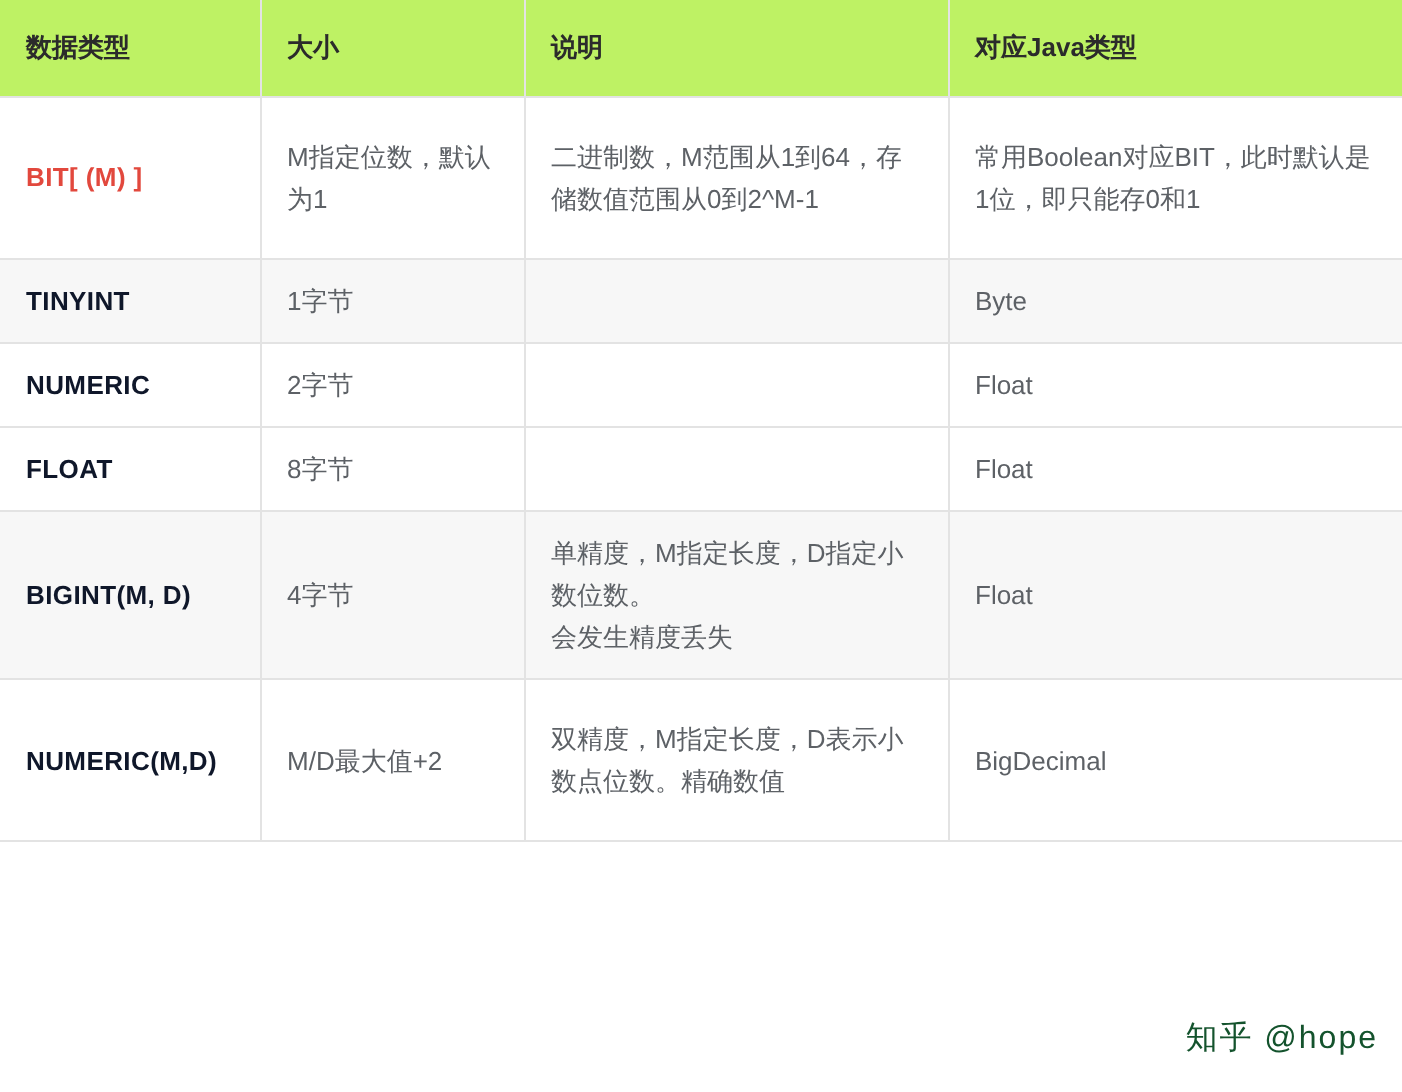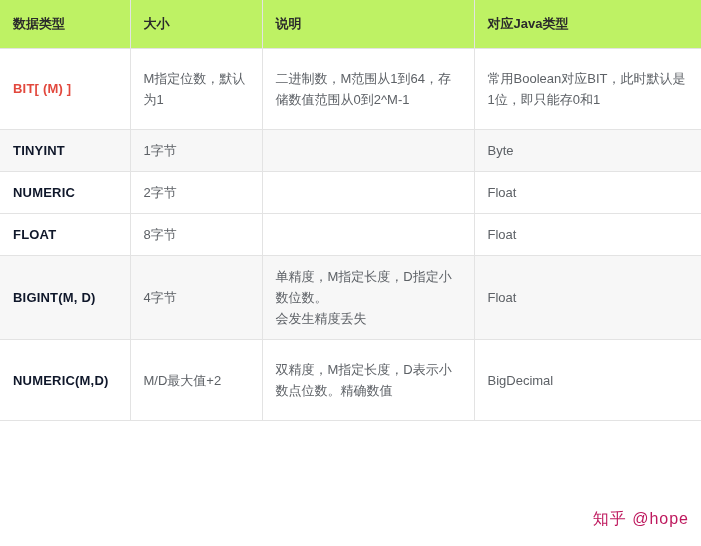--- a/index.html
+++ b/index.html
@@ -91,21 +91,21 @@
 
   .desc-line { display: block; }
 
   .row-tall td { height: 60px; }
 
   .watermark {
     position: absolute;
     right: 12px;
     bottom: 16px;
     font-size: 16px;
-    color: #be185d;
+    color: #14532d;
     letter-spacing: 1px;
     user-select: none;
     pointer-events: none;
     white-space: nowrap;
     font-family: "Liberation Sans", "DejaVu Sans", sans-serif;
   }
 </style>
 </head>
 <body>
 

